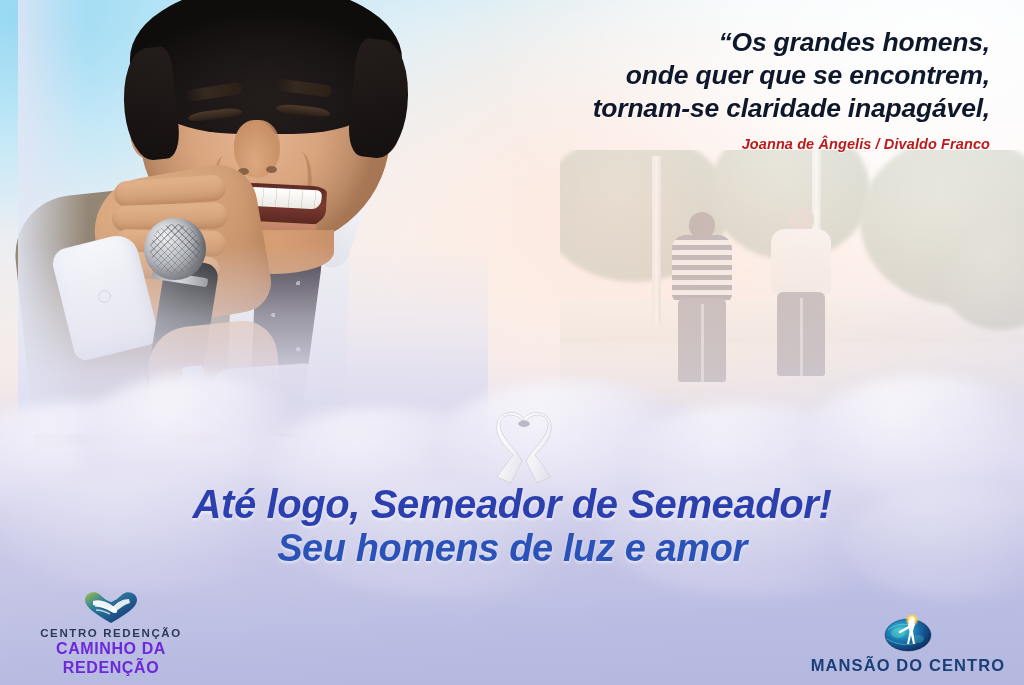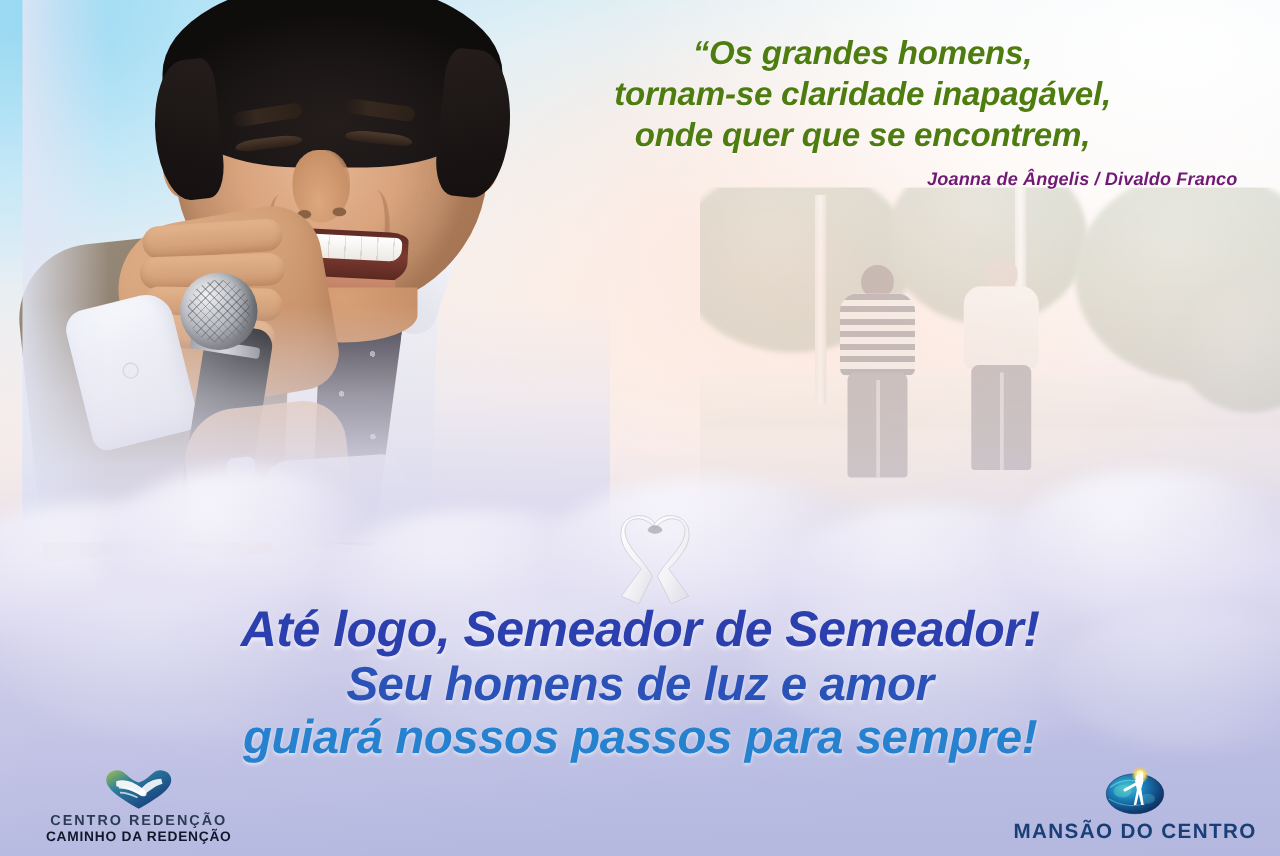--- a/index.html
+++ b/index.html
@@ -399,32 +399,31 @@
     position: absolute;
     right: 34px; top: 26px;
     width: 600px;
     text-align: right;
   }
   .quote-line {
     font-style: italic;
     font-weight: bold;
     font-size: 26.5px;
     line-height: 33px;
-    color: #4d7c0f;
+    color: #0f172a;
     letter-spacing: -0.2px;
     white-space: nowrap;
     text-shadow: 0 1px 1px rgba(255,255,255,0.65);
-    text-align: center;
   }
   .quote-author {
     margin-top: 11px;
     font-style: italic;
     font-weight: bold;
     font-size: 14.5px;
-    color: #701a75;
+    color: #b91c1c;
     letter-spacing: 0.1px;
     text-shadow: 0 1px 1px rgba(255,255,255,0.6);
   }
 
   
   .ribbon-wrap {
     position: absolute;
     left: 489px; top: 409px;
     width: 70px; height: 78px;
   }
@@ -454,21 +453,21 @@
   .logo-right {
     position: absolute; right: 8px; bottom: 10px;
     width: 216px; text-align: center;
   }
   .logo-mark { display: block; margin: 0 auto 3px; }
   .logo-t1 {
     font-size: 11.5px; font-weight: bold; color: #2b3b56;
     letter-spacing: 1.6px; line-height: 1.15;
   }
   .logo-t2 {
-    font-size: 11px; font-weight: bold; color: #0f172a;
+    font-size: 16px; font-weight: bold; color: #6d28d9;
     letter-spacing: 0.6px; line-height: 1.15;
   }
   .logo-rt {
     font-size: 16.5px; font-weight: bold; color: #1a3f77;
     letter-spacing: 1.1px; line-height: 1.15;
   }
 </style>
 </head>
 <body>
 
@@ -563,22 +562,22 @@
     <div class="cloud" style="left:40px;   top:140px; width:300px; height:120px;"></div>
     <div class="cloud" style="left:330px;  top:150px; width:320px; height:118px;"></div>
     <div class="cloud" style="left:640px;  top:142px; width:310px; height:124px;"></div>
     <div class="cloud" style="left:880px;  top:156px; width:230px; height:112px;"></div>
   </div>
 
   <div class="bg-layer sky-violet-b"></div>
 
   <div class="quote">
     <div class="quote-line">“Os grandes homens,</div>
+    <div class="quote-line">onde quer que se encontrem,</div>
     <div class="quote-line">tornam-se claridade inapagável,</div>
-    <div class="quote-line">onde quer que se encontrem,</div>
     <div class="quote-author">Joanna de Ângelis / Divaldo Franco</div>
   </div>
 
   <div class="ribbon-wrap">
     <svg width="70" height="78" viewBox="0 0 70 78">
       <defs>
         <linearGradient id="rg" x1="0" y1="0" x2="1" y2="1">
           <stop offset="0%" stop-color="#ffffff"></stop>
           <stop offset="55%" stop-color="#f3f2f6"></stop>
           <stop offset="100%" stop-color="#dedce6"></stop>
@@ -588,21 +587,20 @@
         <path d="M35 14 C27 2, 10 4, 11 17 C12 29, 27 40, 33 52 L22 74 L8 68 L24 46 C14 36, 6 26, 8 15 C10 2, 29 -1, 36 11 Z" fill="url(#rg)" stroke="#cfcdd8" stroke-width="0.7"></path>
         <path d="M35 14 C43 2, 60 4, 59 17 C58 29, 43 40, 37 52 L48 74 L62 68 L46 46 C56 36, 64 26, 62 15 C60 2, 41 -1, 34 11 Z" fill="url(#rg)" stroke="#cfcdd8" stroke-width="0.7"></path>
         <path d="M29 15 C31 10, 39 10, 41 15 C39 19, 31 19, 29 15 Z" fill="#a9a6b6" opacity="0.75"></path>
       </g>
     </svg>
   </div>
 
   <div class="headline">
     <div class="hl hl-1">Até logo, Semeador de Semeador!</div>
     <div class="hl hl-2">Seu homens de luz e amor</div>
-    <div class="hl hl-3">guiará nossos passos para sempre!</div>
   </div>
 
   <div class="logo-left">
     <svg class="logo-mark" width="56" height="34" viewBox="0 0 56 34">
       <defs>
         <linearGradient id="hg" x1="0" y1="0" x2="1" y2="1">
           <stop offset="0%" stop-color="#9fc04a"></stop>
           <stop offset="32%" stop-color="#2d7d9e"></stop>
           <stop offset="70%" stop-color="#1d4f86"></stop>
           <stop offset="100%" stop-color="#15376b"></stop>

